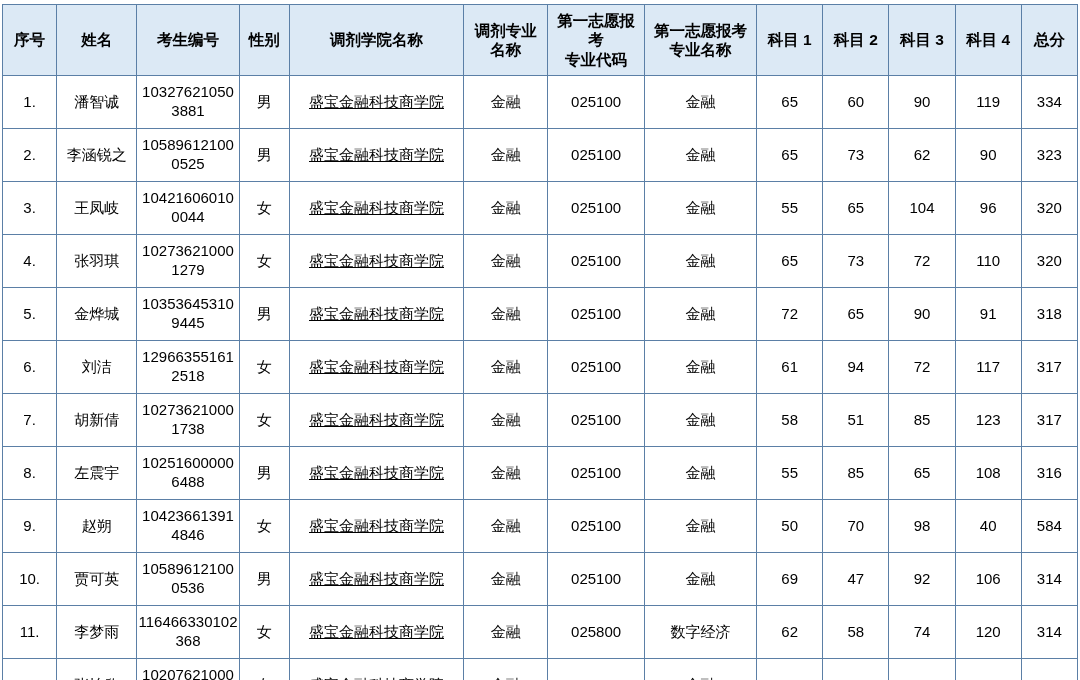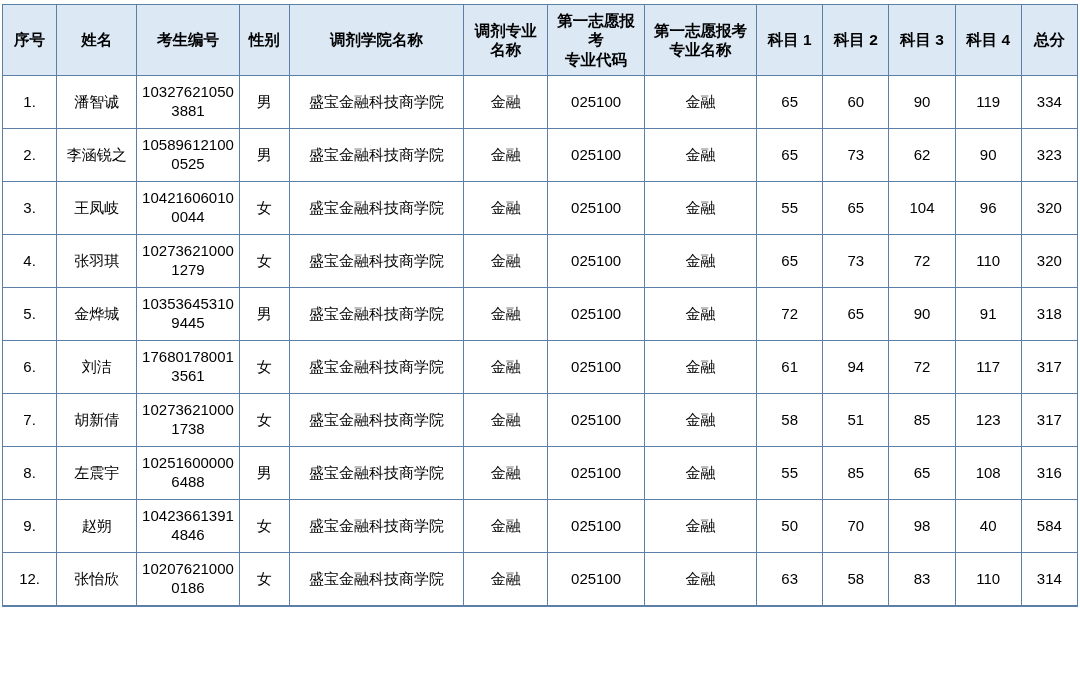--- a/index.html
+++ b/index.html
@@ -53,21 +53,21 @@
   col.c-sex      { width: 50px; }
   col.c-college  { width: 174px; }
   col.c-major    { width: 84px; }
   col.c-code     { width: 96px; }
   col.c-majorname{ width: 112px; }
   col.c-sub      { width: 66px; }
   col.c-total    { width: 56px; }
 
   .hdr-two-line { display: block; }
   .cell-no { font-size: 14px; letter-spacing: 0px; }
-  .cell-college { font-size: 15px; white-space: nowrap; }
+  .cell-college { font-size: 15px; white-space: nowrap; text-decoration: underline; }
   tbody tr:last-child td { border-bottom: 2px solid #5b7fa6; }
 </style>
 </head>
 <body>
 
 <div class="sheet">
   <table class="grid">
     <colgroup>
       <col class="c-idx">
         <col class="c-name">
@@ -181,21 +181,21 @@
           <td>金融</td>
           <td>72</td>
           <td>65</td>
           <td>90</td>
           <td>91</td>
           <td>318</td>
         </tr>
         <tr>
           <td>6.</td>
           <td>刘洁</td>
-          <td class="cell-no">176801780013561</td>
+          <td class="cell-no">129663551612518</td>
           <td>女</td>
           <td class="cell-college">盛宝金融科技商学院</td>
           <td>金融</td>
           <td>025100</td>
           <td>金融</td>
           <td>61</td>
           <td>94</td>
           <td>72</td>
           <td>117</td>
           <td>317</td>
@@ -239,20 +239,50 @@
           <td>金融</td>
           <td>025100</td>
           <td>金融</td>
           <td>50</td>
           <td>70</td>
           <td>98</td>
           <td>40</td>
           <td>584</td>
         </tr>
         <tr>
+          <td>10.</td>
+          <td>贾可英</td>
+          <td class="cell-no">105896121000536</td>
+          <td>男</td>
+          <td class="cell-college">盛宝金融科技商学院</td>
+          <td>金融</td>
+          <td>025100</td>
+          <td>金融</td>
+          <td>69</td>
+          <td>47</td>
+          <td>92</td>
+          <td>106</td>
+          <td>314</td>
+        </tr>
+        <tr>
+          <td>11.</td>
+          <td>李梦雨</td>
+          <td class="cell-no">116466330102368</td>
+          <td>女</td>
+          <td class="cell-college">盛宝金融科技商学院</td>
+          <td>金融</td>
+          <td>025800</td>
+          <td>数字经济</td>
+          <td>62</td>
+          <td>58</td>
+          <td>74</td>
+          <td>120</td>
+          <td>314</td>
+        </tr>
+        <tr>
           <td>12.</td>
           <td>张怡欣</td>
           <td class="cell-no">102076210000186</td>
           <td>女</td>
           <td class="cell-college">盛宝金融科技商学院</td>
           <td>金融</td>
           <td>025100</td>
           <td>金融</td>
           <td>63</td>
           <td>58</td>

